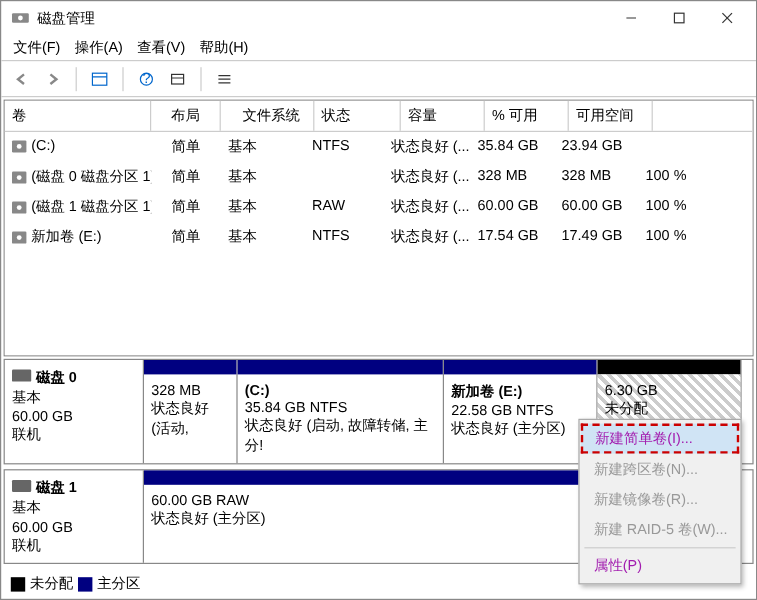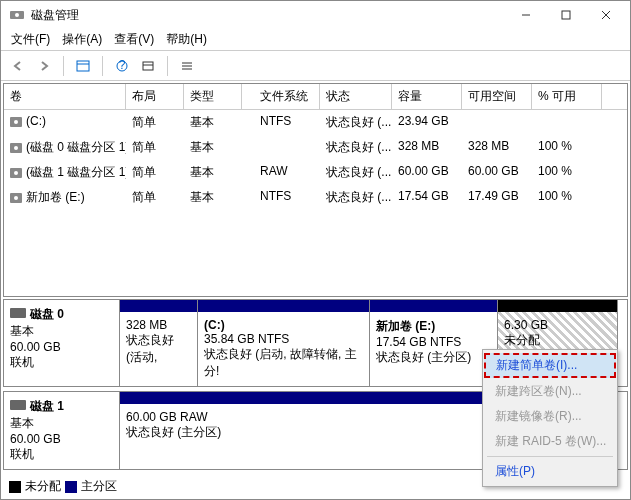--- a/index.html
+++ b/index.html
@@ -21,21 +21,21 @@
 .tbtn { width: 22px; height: 22px; display: flex; align-items: center; justify-content: center; }
 .divider { width: 1px; height: 20px; background: #ccc; margin: 0 4px; }
 
 
 .table-wrap { border: 1px solid #888; margin: 2px; }
 .thead { display: flex; background: #fff; border-bottom: 1px solid #ccc; }
 .th { padding: 4px 6px; border-right: 1px solid #ccc; overflow: hidden; white-space: nowrap; }
 .tbody { height: 186px; overflow: auto; background: #fff; }
 .tr { display: flex; padding: 2px 0; }
 .td { padding: 2px 6px; overflow: hidden; white-space: nowrap; }
-.c0 { width: 122px; } .c1 { width: 58px; } .c2 { width: 58px; } .c3 { width: 66px; margin-left: 12px; }
+.c0 { width: 122px; } .c1 { width: 58px; text-align: center; } .c2 { width: 58px; } .c3 { width: 66px; margin-left: 12px; }
 .c4 { width: 72px; } .c5 { width: 70px; } .c6 { width: 70px; } .c7 { width: 70px; }
 .volicon { display: inline-block; width: 12px; height: 10px; background: #888; border-radius: 1px; margin-right: 4px; vertical-align: middle; position: relative; }
 .volicon::before { content: ""; position: absolute; width: 4px; height: 4px; background: #fff; border-radius: 50%; left: 4px; top: 3px; }
 
 
 .disks { margin: 2px; }
 .disk-row { display: flex; border: 1px solid #888; margin-bottom: 4px; background: #fff; }
 .disk-info { width: 116px; border-right: 1px solid #888; padding: 6px; }
 .disk-icon { width: 16px; height: 10px; background: #666; display: inline-block; margin-right: 4px; border-radius: 1px; }
 .disk-name { font-weight: bold; }
@@ -47,21 +47,21 @@
 .hdr-unalloc { background: #000; }
 .part-name { font-weight: bold; }
 .unalloc-body { background: repeating-linear-gradient(45deg, #fff, #fff 3px, #ccc 3px, #ccc 6px); }
 
 
 .legend { display: flex; align-items: center; gap: 4px; padding: 4px 8px; }
 .sw { width: 12px; height: 12px; display: inline-block; }
 
 
 .ctxmenu { position: absolute; right: 12px; top: 348px; width: 136px; background: #f0f0f0; border: 1px solid #aaa; box-shadow: 2px 2px 4px rgba(0,0,0,0.3); padding: 2px 0; }
-.ctxitem { padding: 4px 12px; color: #1d4ed8; white-space: nowrap; }
+.ctxitem { padding: 4px 12px; color: #a21caf; white-space: nowrap; }
 .ctxitem.disabled { color: #999; }
 .ctxitem.hot { border: 2px dashed #c00; margin: 1px; padding: 2px 10px; background: #d0e4f5; }
 .ctxsep { height: 1px; background: #ccc; margin: 2px 4px; }
 
 svg { display: block; }
 </style>
 </head>
 <body>
 
 <div class="titlebar">
@@ -137,34 +137,34 @@
         <line x1="2" y1="7" x2="12" y2="7" stroke="#333"></line>
         <line x1="2" y1="10" x2="12" y2="10" stroke="#333"></line>
       </svg>
     </div>
 </div>
 
 <div class="table-wrap">
   <div class="thead">
     <div class="th c0">卷</div>
     <div class="th c1">布局</div>
-    <div class="th c2">类型</div>
     <div class="th c3">文件系统</div>
     <div class="th c4">状态</div>
     <div class="th c5">容量</div>
+    <div class="th c7">% 可用</div>
     <div class="th c6">可用空间</div>
-    <div class="th c7">% 可用</div>
   </div>
   <div class="tbody" id="tbody">
       <div class="tr">
         <div class="td c0"><span class="volicon"></span>(C:)</div>
         <div class="td c1">简单</div>
         <div class="td c2">基本</div>
         <div class="td c3">NTFS</div>
         <div class="td c4">状态良好 (...</div>
+        <div class="td c5">35.84 GB</div>
         <div class="td c6">23.94 GB</div>
       </div>
       <div class="tr">
         <div class="td c0"><span class="volicon"></span>(磁盘 0 磁盘分区 1)</div>
         <div class="td c1">简单</div>
         <div class="td c2">基本</div>
         <div class="td c3"></div>
         <div class="td c4">状态良好 (...</div>
         <div class="td c5">328 MB</div>
         <div class="td c6">328 MB</div>
@@ -214,21 +214,21 @@
           <div class="part-body ">
             <div class="part-name">(C:)</div>
             <div>35.84 GB NTFS</div>
             <div>状态良好 (启动, 故障转储, 主分!</div>
           </div>
         </div>
         <div class="part" style="width:128px">
           <div class="part-header hdr-primary"></div>
           <div class="part-body ">
             <div class="part-name">新加卷 (E:)</div>
-            <div>17.54 GB NTFS</div>
+            <div>22.58 GB NTFS</div>
             <div>状态良好 (主分区)</div>
           </div>
         </div>
         <div class="part" style="width:120px">
           <div class="part-header hdr-unalloc"></div>
           <div class="part-body unalloc-body">
             <div>6.30 GB</div>
             <div>未分配</div>
           </div>
         </div>

